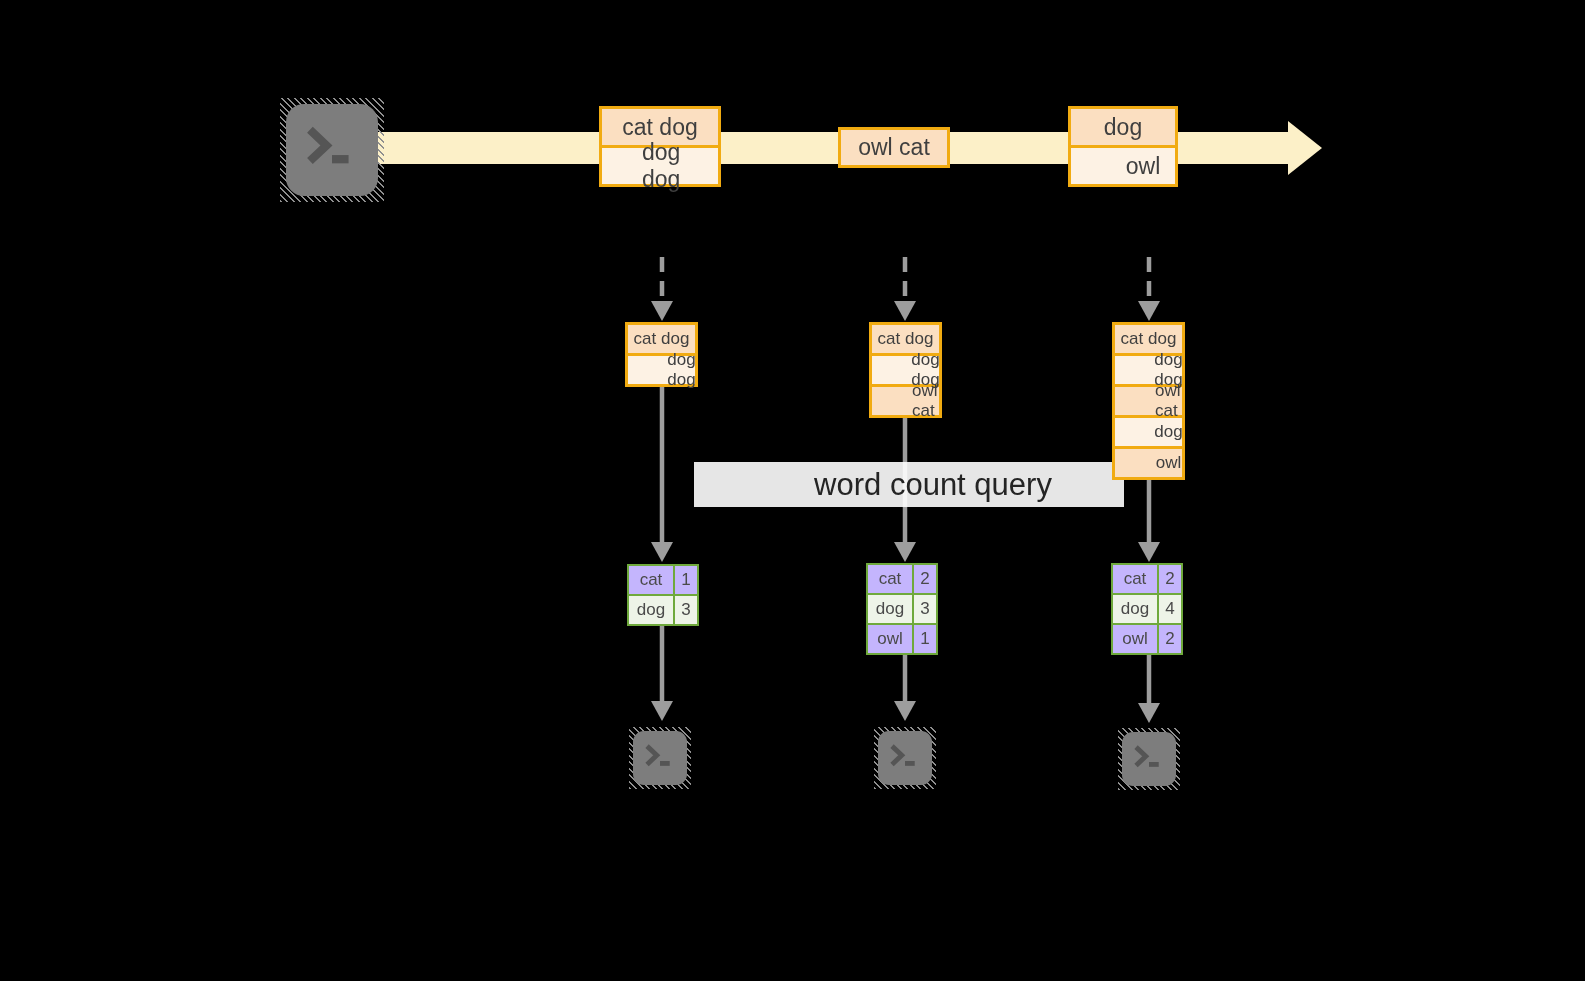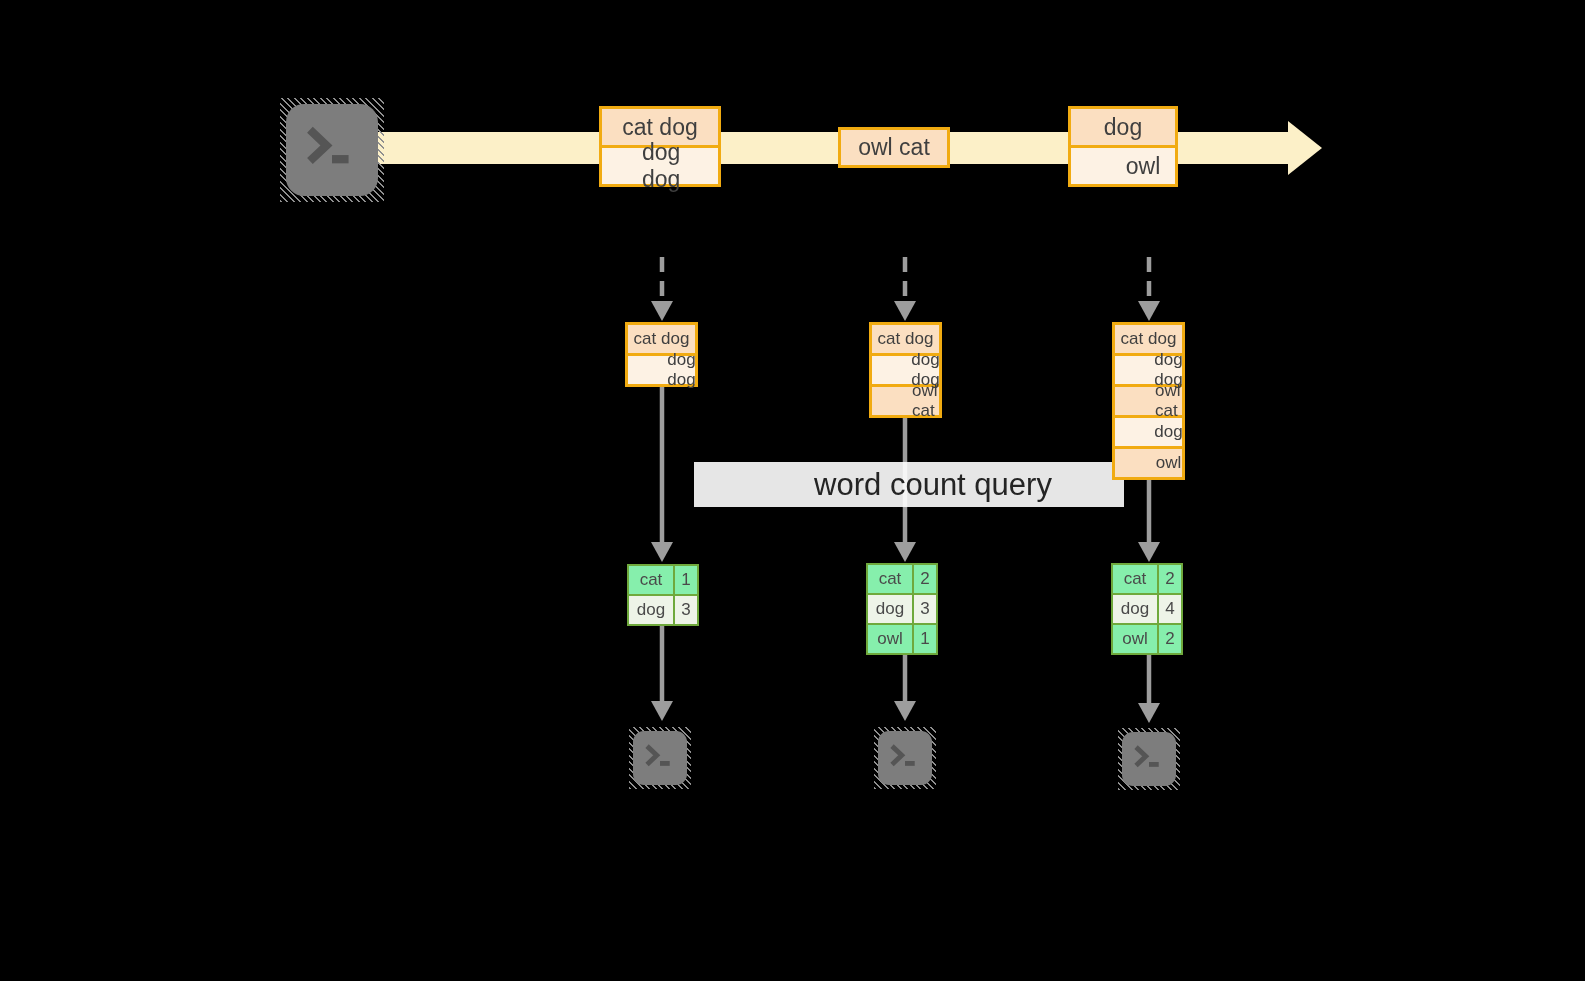--- a/index.html
+++ b/index.html
@@ -34,21 +34,21 @@
   
   .gtable { border:2px solid #6fa93c; background:#6fa93c; }
   .grow { display:flex; height:28px; }
   .grow + .grow { border-top:2px solid #6fa93c; }
   .gcell {
     display:flex; align-items:center; justify-content:center;
     color:#4a4a4a; font-size:17px;
   }
   .gword { width:44px; border-right:2px solid #6fa93c; }
   .gcount { flex:1; }
-  .grow.dark  .gcell { background:#86efac; }
+  .grow.dark  .gcell { background:#c4b5fd; }
   .grow.light .gcell { background:#eef4e8; }
 
   
   .query-label {
     background:rgba(255,255,255,0.9);
     color:#242424; font-size:31px;
     display:flex; align-items:center; justify-content:center;padding-left:48px;
   }
 
   

